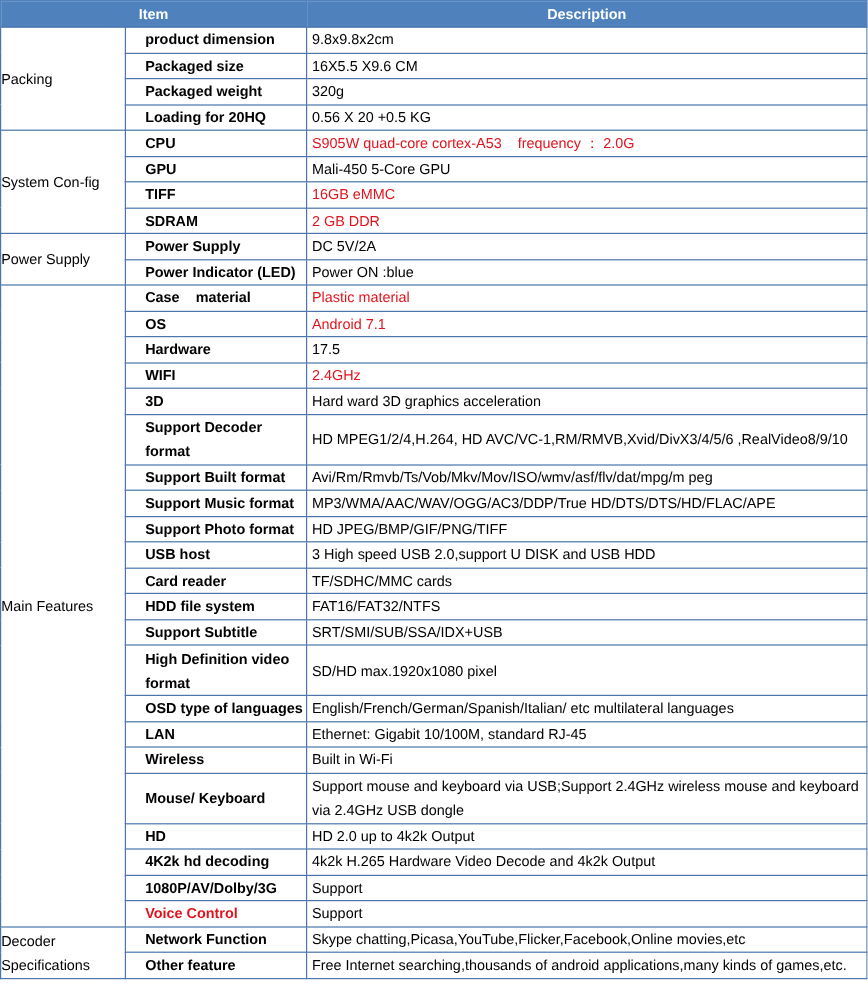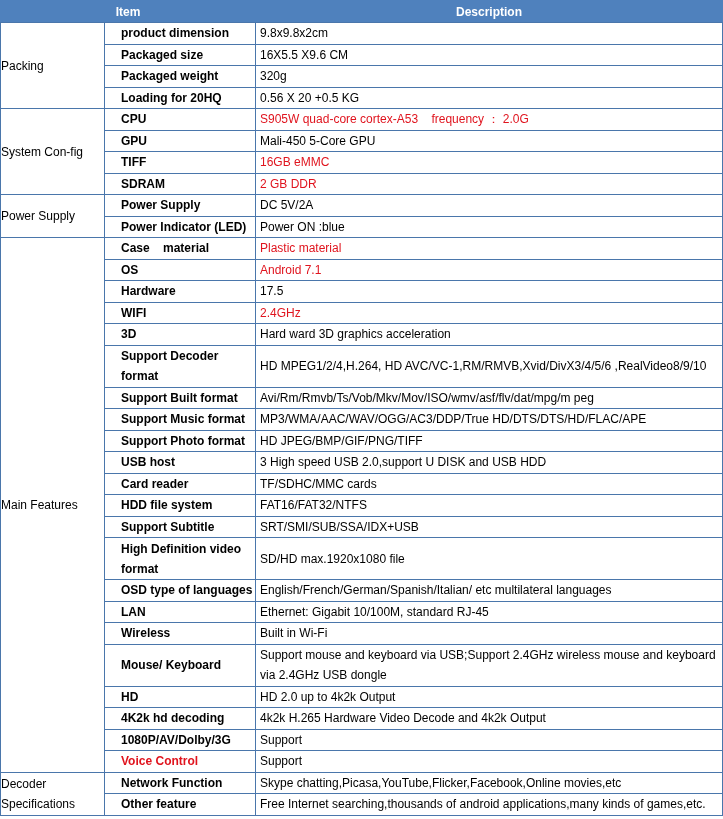--- a/index.html
+++ b/index.html
@@ -148,21 +148,21 @@
       <tr>
         <td class="item">HDD file system</td>
         <td class="value">FAT16/FAT32/NTFS</td>
       </tr>
       <tr>
         <td class="item">Support Subtitle</td>
         <td class="value">SRT/SMI/SUB/SSA/IDX+USB</td>
       </tr>
       <tr>
         <td class="item tall">High Definition video format</td>
-        <td class="value tall">SD/HD max.1920x1080 file</td>
+        <td class="value tall">SD/HD max.1920x1080 pixel</td>
       </tr>
       <tr>
         <td class="item">OSD type of languages</td>
         <td class="value">English/French/German/Spanish/Italian/ etc multilateral languages</td>
       </tr>
       <tr>
         <td class="item">LAN</td>
         <td class="value">Ethernet: Gigabit 10/100M, standard RJ-45</td>
       </tr>
       <tr>

